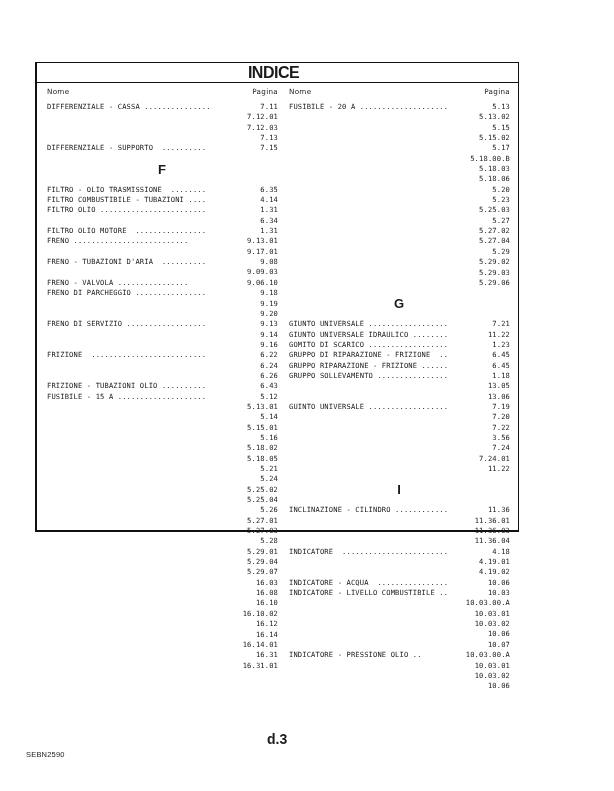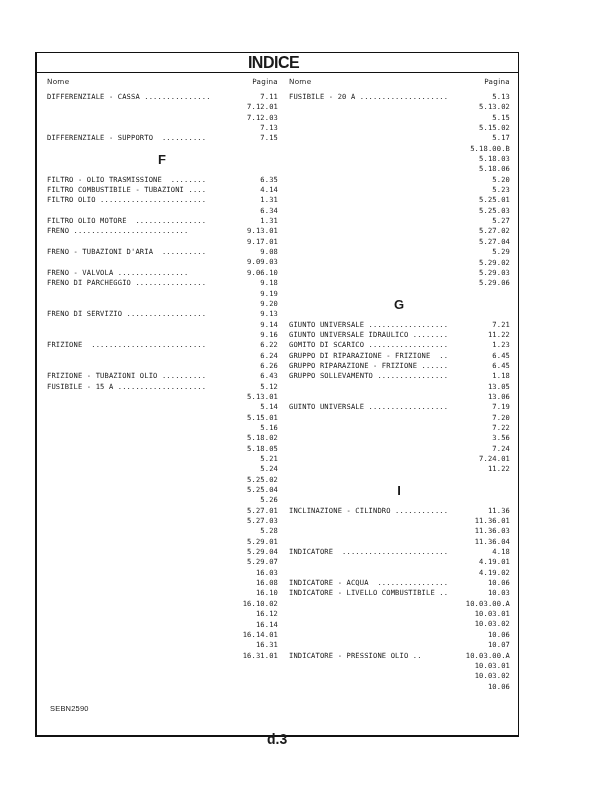--- a/index.html
+++ b/index.html
@@ -1,18 +1,18 @@
 <!DOCTYPE html>
 <html><head>
 <meta charset="utf-8">
 <style>
   html, body { margin: 0; padding: 0; background: #ffffff; }
   body { width: 614px; height: 791px; position: relative; overflow: hidden; color: #1a1a1a; }
   .frame {
-    position: absolute; left: 35px; top: 52px; width: 484px; height: 685px;
+    position: absolute; left: 35px; top: 62px; width: 484px; height: 470px;
     border: 1.5px solid #111; border-left-width: 2px; border-bottom-width: 2px; box-sizing: border-box;
   }
   .title-bar {
     position: absolute; left: 0; top: 0; right: 0; height: 20px;
     border-bottom: 1.5px solid #111; box-sizing: border-box;
     text-align: center;
   }
   .title-bar span {
     font-family: "Liberation Sans", sans-serif; font-weight: bold; font-size: 16px;
     line-height: 19px; letter-spacing: -0.5px; position: relative; left: -4px;
@@ -32,22 +32,22 @@
     font-family: "DejaVu Sans Mono", monospace; font-size: 7.1px; line-height: 10.35px;
     white-space: pre; letter-spacing: 0.15px;
   }
   .row .name { position: absolute; left: 1px; top: 0; overflow: hidden; }
   .row .page { position: absolute; right: 0; top: 0; text-align: right; }
   .letter {
     position: relative; text-align: center;
     font-family: "Liberation Sans", sans-serif; font-weight: bold; font-size: 13px;
   }
   .footer-code {
-    position: absolute; left: 26px; top: 704px;
-    font-family: "Liberation Sans", sans-serif; font-size: 7.5px; letter-spacing: 0.2px; margin-left: 24px;
+    position: absolute; left: 26px; top: 750px;
+    font-family: "Liberation Sans", sans-serif; font-size: 7.5px; letter-spacing: 0.2px;
   }
   .footer-page {
     position: absolute; left: 267px; top: 731px;
     font-family: "Liberation Sans", sans-serif; font-weight: bold; font-size: 14px;
   }
 </style>
 </head>
 <body>
 
 <div class="frame">
@@ -126,21 +126,20 @@
         <div class="row"><span class="name">FUSIBILE - 20 A ....................</span><span class="page">5.13</span></div>
         <div class="row"><span class="name"></span><span class="page">5.13.02</span></div>
         <div class="row"><span class="name"></span><span class="page">5.15</span></div>
         <div class="row"><span class="name"></span><span class="page">5.15.02</span></div>
         <div class="row"><span class="name"></span><span class="page">5.17</span></div>
         <div class="row"><span class="name"></span><span class="page">5.18.00.B</span></div>
         <div class="row"><span class="name"></span><span class="page">5.18.03</span></div>
         <div class="row"><span class="name"></span><span class="page">5.18.06</span></div>
         <div class="row"><span class="name"></span><span class="page">5.20</span></div>
         <div class="row"><span class="name"></span><span class="page">5.23</span></div>
-        <div class="row"><span class="name"></span><span class="page">5.25.01</span></div>
         <div class="row"><span class="name"></span><span class="page">5.25.03</span></div>
         <div class="row"><span class="name"></span><span class="page">5.27</span></div>
         <div class="row"><span class="name"></span><span class="page">5.27.02</span></div>
         <div class="row"><span class="name"></span><span class="page">5.27.04</span></div>
         <div class="row"><span class="name"></span><span class="page">5.29</span></div>
         <div class="row"><span class="name"></span><span class="page">5.29.02</span></div>
         <div class="row"><span class="name"></span><span class="page">5.29.03</span></div>
         <div class="row"><span class="name"></span><span class="page">5.29.06</span></div>
         <div class="letter" style="height: 31px; line-height: 31px;">G</div>
         <div class="row"><span class="name">GIUNTO UNIVERSALE ..................</span><span class="page">7.21</span></div>

